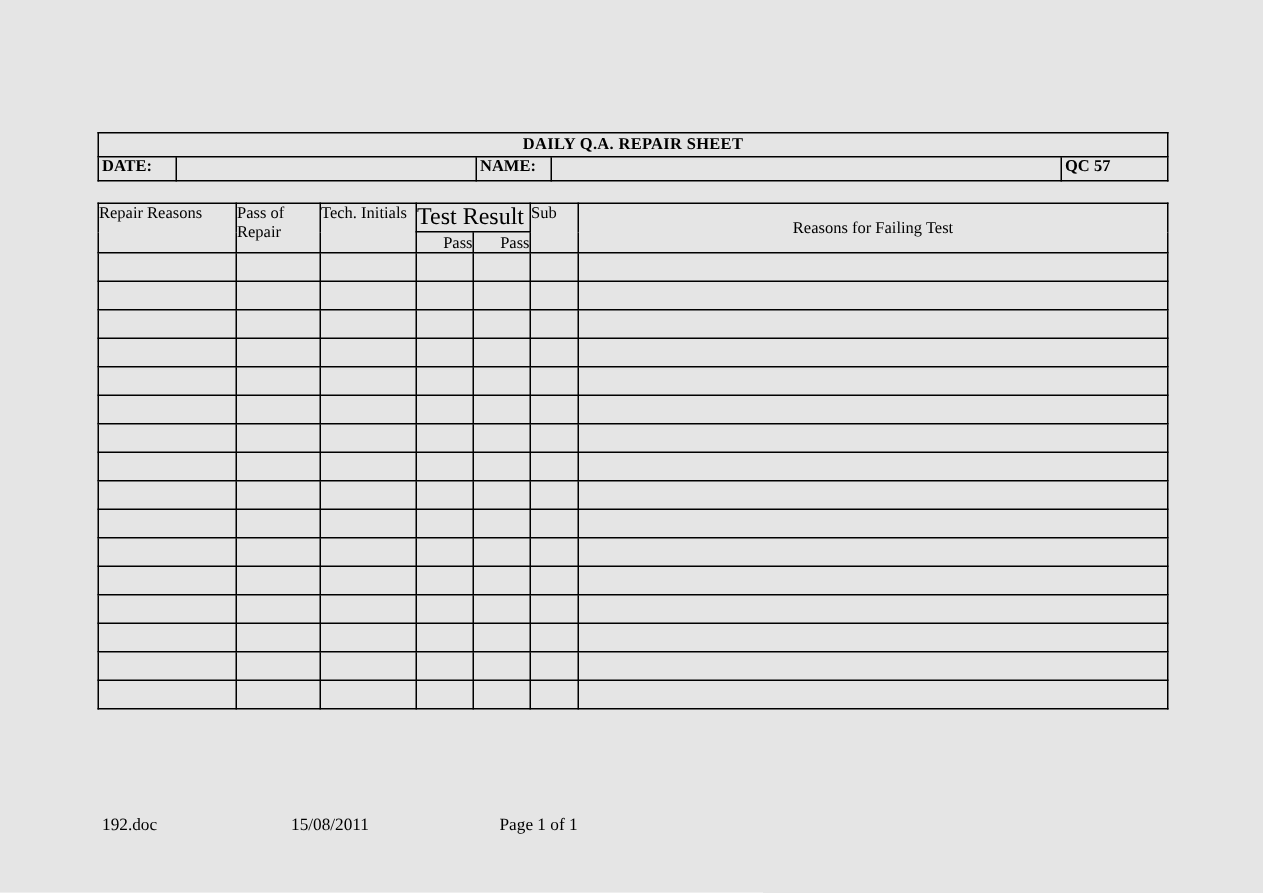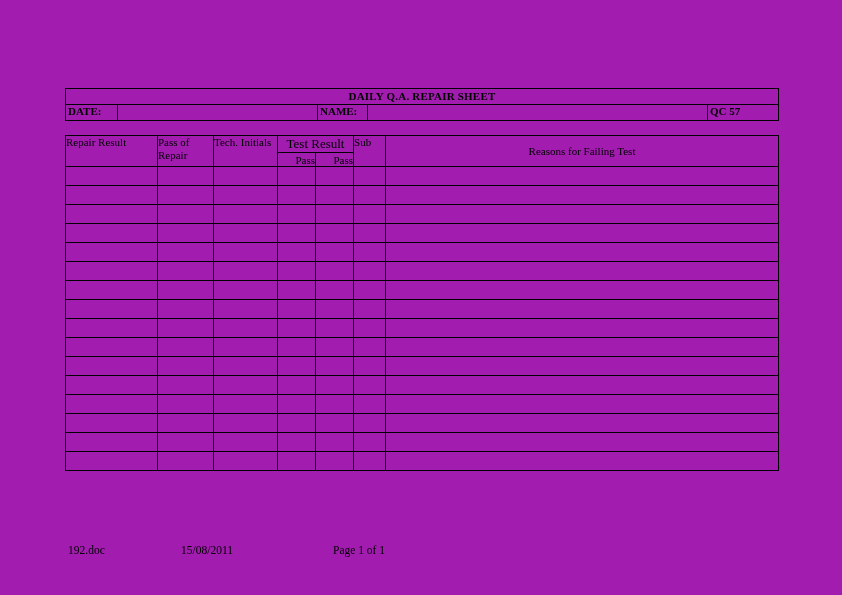--- a/index.html
+++ b/index.html
@@ -15,21 +15,21 @@
     color: #000000;
     overflow: hidden;
   }
 
   .page {
     position: absolute;
     left: 0;
     top: 0;
     width: 842px;
     height: 595px;
-    background: #a21caf;
+    background: #e5e5e5;
   }
 
   
   .form-wrap {
     position: absolute;
     left: 65px;
     top: 88px;
     width: 713px;
   }
 
@@ -99,22 +99,21 @@
     font-weight: bold;
     font-size: 11px;
     line-height: 13px;
     text-align: left;
     padding: 1px 0 1px 3px;
     vertical-align: top;
     height: 28px;
   }
   .hdr-split-top {
     font-weight: bold;
-    font-size: 13px;
-    text-align: center;
+    font-size: 16px;
     padding: 1px 0 0 0;
     height: 13px;
     border-bottom: 1px solid #000;
   }
   .hdr-split-bot {
     font-weight: bold;
     font-size: 11px;
     text-align: right;
     padding: 1px 0 0 0;
     height: 13px;
@@ -137,21 +136,21 @@
     left: 0;
     width: 842px;
     font-size: 11.5px;
     font-family: "Liberation Serif", serif;
   }
   .footer span {
     position: absolute;
     white-space: nowrap;
   }
   .f-file { left: 68px; }
-  .f-date { left: 181px; }
+  .f-date { left: 194px; }
   .f-page { left: 333px; }
 </style>
 </head>
 <body>
 
 <div class="page">
 
   <div class="form-wrap">
 
     <table class="form">
@@ -184,21 +183,21 @@
         <col style="width:56px">
         <col style="width:64px">
         <col style="width:38px">
         <col style="width:38px">
         <col style="width:32px">
         <col style="width:393px">
       </colgroup>
       <tbody>
 
         <tr>
-          <td rowspan="2" class="hdr">Repair Result</td>
+          <td rowspan="2" class="hdr">Repair Reasons</td>
           <td rowspan="2" class="hdr">Pass of Repair</td>
           <td rowspan="2" class="hdr">Tech. Initials</td>
           <td colspan="2" class="hdr-split-top">Test Result</td>
           <td rowspan="2" class="hdr">Sub</td>
           <td rowspan="2" class="hdr-reason">Reasons for Failing Test</td>
         </tr>
         <tr>
           <td class="hdr-split-bot">Pass</td>
           <td class="hdr-split-bot">Pass</td>
         </tr>

